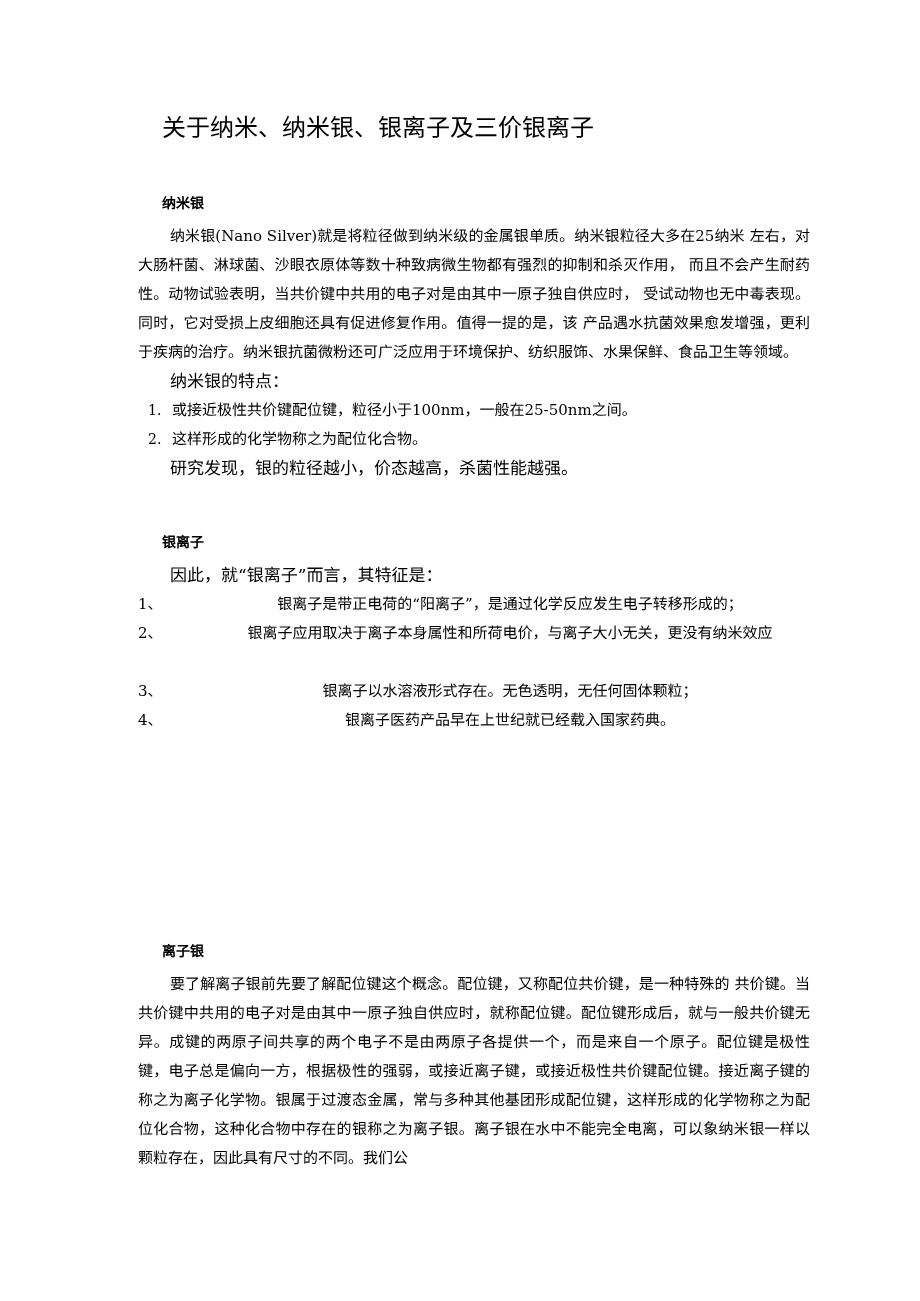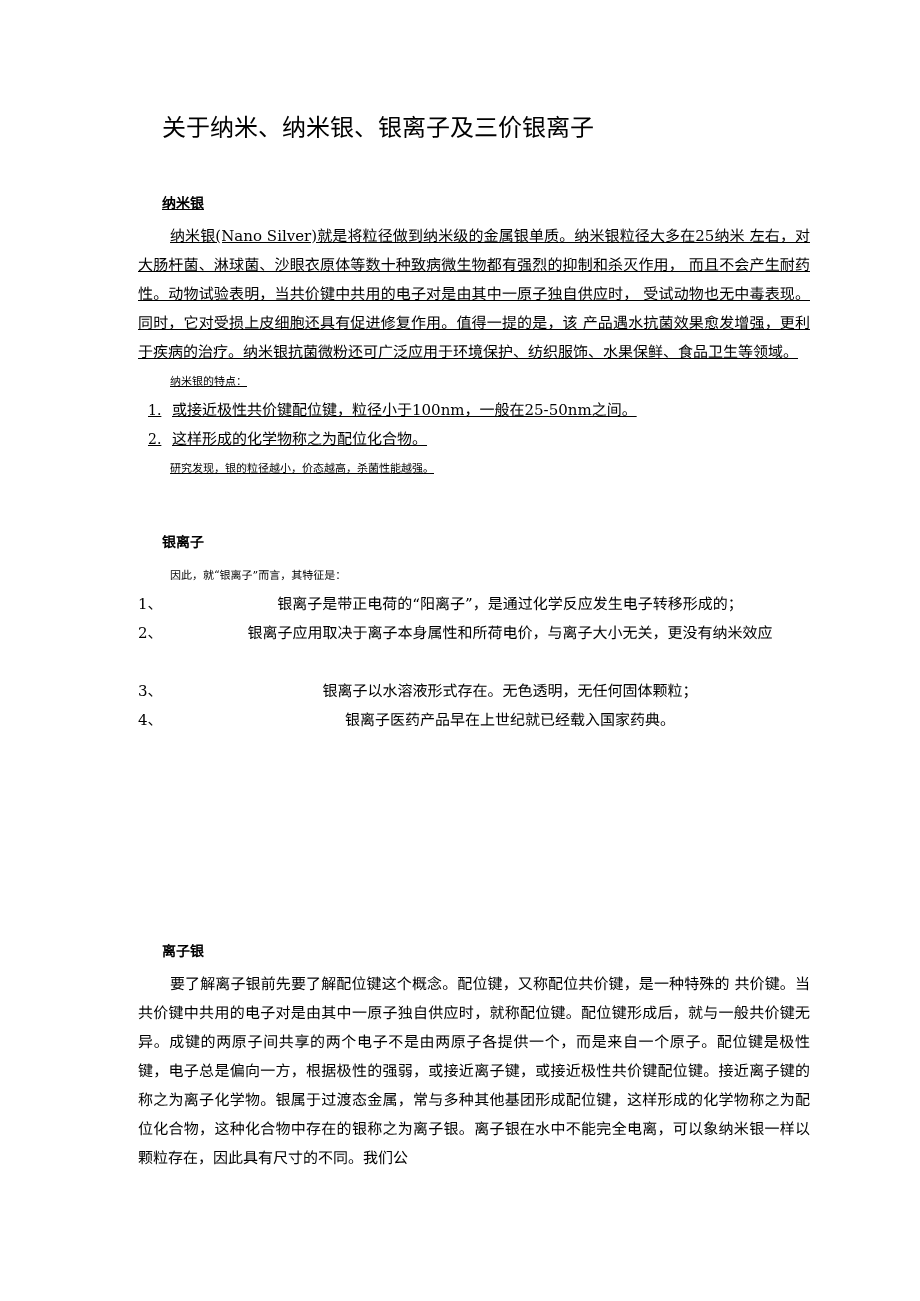--- a/index.html
+++ b/index.html
@@ -49,21 +49,21 @@
     white-space: nowrap;
     letter-spacing: 0px;
   }
 
   
   .section {
     position: absolute;
     left: 0;
     width: 672px;
   }
-  .section-nano   { top: 193px; text-decoration: underline; }
+  .section-nano   { top: 193px; }
   .section-ion    { top: 532px; }
   .section-ionag  { top: 941px; }
 
   .section-heading {
     font-family: "DejaVu Sans", "Liberation Sans", sans-serif;
     font-size: 14px;
     font-weight: bold;
     line-height: 20px;
     margin: 0 0 9px 0;
     padding-left: 24px;
@@ -78,21 +78,21 @@
     padding: 0;
     text-align: justify;
     text-justify: inter-character;
     text-indent: 32px;
     word-break: break-all;
     letter-spacing: 0px;
   }
 
   
   .line {
-    font-size: 11px;
+    font-size: 17px;
     line-height: 29px;
     margin: 0;
     white-space: nowrap;
   }
   .line.indent1 { padding-left: 32px; }
 
   
   .num-list {
     list-style: none;
     margin: 0;

